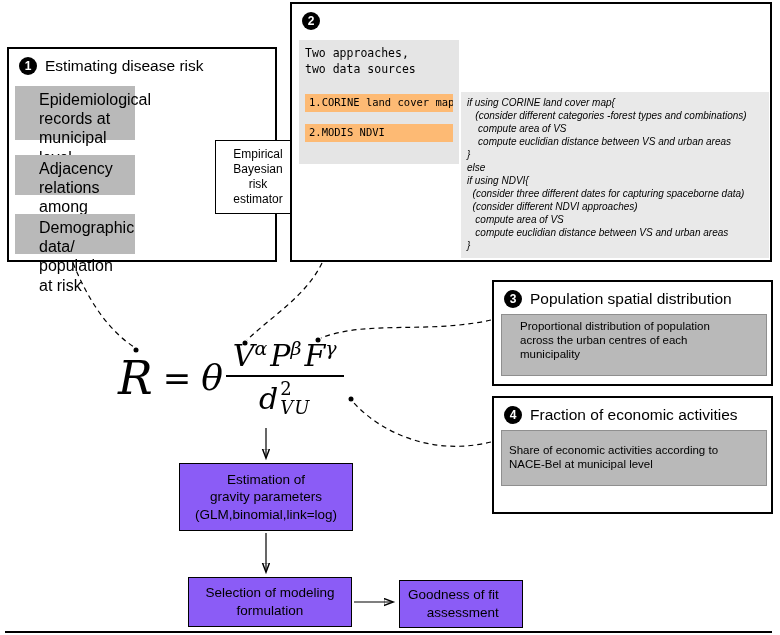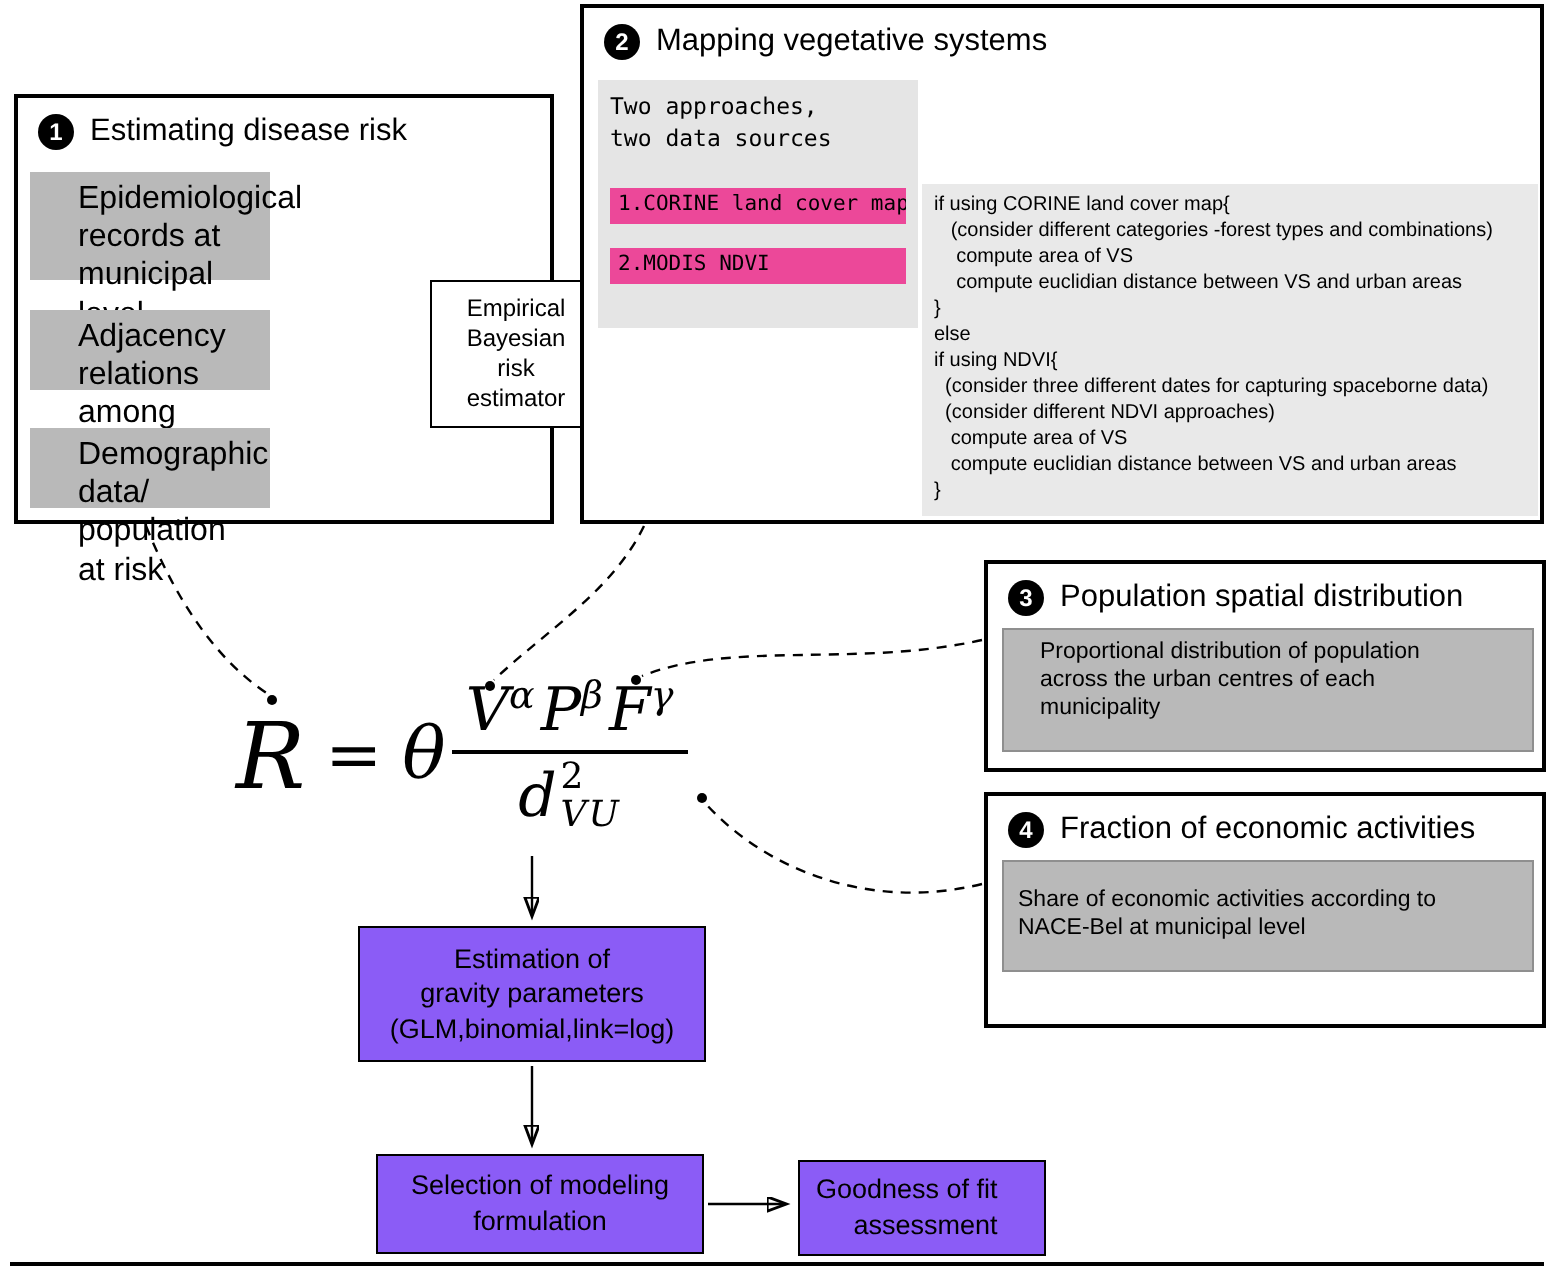--- a/index.html
+++ b/index.html
@@ -28,28 +28,28 @@
   .in-a { left:6px; top:37px;  width:120px; height:54px; }
   .in-b { left:6px; top:106px; width:120px; height:40px; }
   .in-c { left:6px; top:165px; width:120px; height:40px; }
   .estimator { position:absolute; left:170px; top:91px; width:86px; height:74px; border:1.3px solid #000;
                background:#fff; display:flex; align-items:center; justify-content:center; text-align:center;
                font-size:12px; line-height:1.25; white-space:pre-line; box-sizing:border-box;margin-left:36px; }
 
   .panel { position:absolute; left:7px; top:36px; width:160px; height:124px; background:#e5e5e5; }
   .note  { position:absolute; left:6px; top:6px; font-family:"DejaVu Sans Mono", monospace;
            font-size:11.5px; line-height:1.35; white-space:pre-line; }
-  .src   { position:absolute; left:6px; width:148px; height:18px; background:#ec4899;
+  .src   { position:absolute; left:6px; width:148px; height:18px; background:#fdba74;
            font-family:"DejaVu Sans Mono", monospace; font-size:10.5px; padding:2px 4px;
            box-sizing:border-box; white-space:pre; overflow:hidden; }
   .src1  { top:54px; }
   .src2  { top:84px; }
 
   .code { position:absolute; left:169px; top:88px; width:308px; height:166px; background:#e9e9e9;
-          font-size:10px; line-height:13px; padding:4px 6px; box-sizing:border-box; }
+          font-size:10px; line-height:13px; padding:4px 6px; box-sizing:border-box;font-style:italic; }
   .code .cl { white-space:pre; }
 
   .body3 { left:7px; top:32px; width:266px; height:62px; border:1px solid #8f8f8f; font-size:11.5px; padding:5px 18px; }
   .body4 { left:7px; top:32px; width:266px; height:56px; border:1px solid #8f8f8f; font-size:11.5px; padding:13px 7px; }
 
   .formula { position:absolute; left:118px; top:338px; display:flex; align-items:center;
              font-family:"DejaVu Serif", serif; }
   .fR { font-size:46px; font-style:italic; }
   .fEq { font-size:34px; margin:0 10px; }
   .fTheta { font-size:36px; font-style:italic; margin-right:3px; }
@@ -117,21 +117,20 @@
 population at risk</div>
     <div class="estimator">Empirical
 Bayesian
 risk
 estimator</div>
   </div>
 
   <div class="nbox box2">
     <div class="box-title">
       <span class="badge">2</span>
-      <span>Mapping vegetative systems</span>
     </div>
     <div class="panel">
       <div class="note">Two approaches,
 two data sources</div>
       <div class="src src1">1.CORINE land cover map</div>
       <div class="src src2">2.MODIS NDVI</div>
     </div>
     <div class="code">
       <div class="cl">if using CORINE land cover map{</div>
       <div class="cl">   (consider different categories -forest types and combinations)</div>

